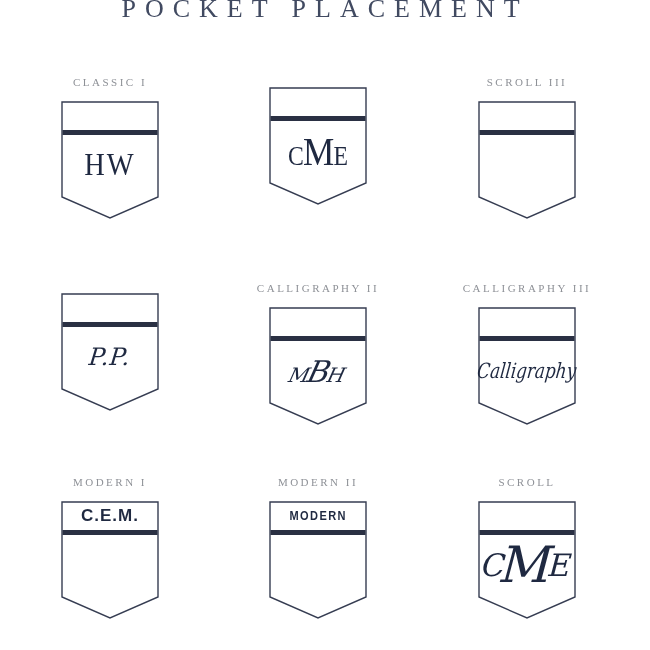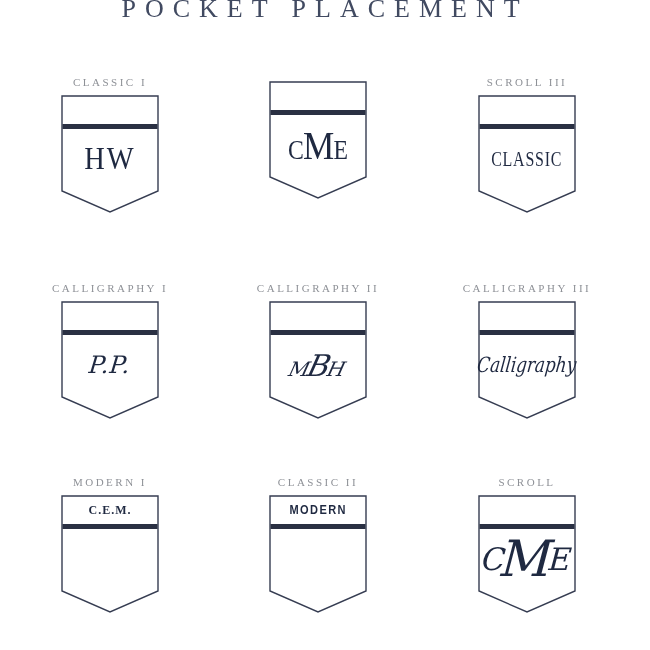--- a/index.html
+++ b/index.html
@@ -39,21 +39,21 @@
     font-size:11px;
     letter-spacing:2.5px;
     color:var(--label-gray);
     height:14px;
     line-height:14px;
     white-space:nowrap;
   }
   .pocket{
     position:relative;
     width:98px;height:118px;
-    margin:6px auto 0 auto;
+    margin:12px auto 0 auto;
   }
   .pocket svg{position:absolute;left:0;top:0;}
   .mono-zone{
     position:absolute;left:2px;right:2px;
     display:flex;align-items:center;justify-content:center;
     color:var(--navy);
     white-space:nowrap;
   }
   .zone-below{top:34px;height:60px;}
   .zone-above{top:1px;height:28px;}
@@ -62,21 +62,21 @@
   .s-classic-1{font-family:"Liberation Serif",serif;font-size:31px;letter-spacing:2px;transform:scaleX(.92);}
   .s-classic-2{font-family:"Liberation Serif",serif;display:flex;align-items:baseline;transform:scaleX(.88);}
   .s-classic-2 .lt-side{font-size:27px;}
   .s-classic-2 .lt-mid{font-size:40px;margin:0 -1px;}
   .s-classic-3{font-family:"Liberation Serif",serif;font-size:21px;letter-spacing:1px;transform:scaleX(.76);}
   .s-calligraphy-1{font-family:"DejaVu Serif",serif;font-style:italic;font-size:24px;letter-spacing:1px;transform:skewX(-6deg);}
   .s-calligraphy-2{font-family:"DejaVu Serif",serif;font-style:italic;display:flex;align-items:baseline;transform:skewX(-14deg);}
   .s-calligraphy-2 .lt-side{font-size:20px;}
   .s-calligraphy-2 .lt-mid{font-size:30px;margin:0 -2px;}
   .s-calligraphy-3{font-family:"DejaVu Serif",serif;font-style:italic;font-size:21px;transform:scaleX(.8) skewX(-8deg);}
-  .s-modern-1{font-family:Liberation Serif, serif;font-weight:bold;font-size:12px;letter-spacing:1px;text-align:center;}
+  .s-modern-1{font-family:Liberation Sans, sans-serif;font-weight:bold;font-size:17px;letter-spacing:1px;text-align:center;}
   .s-modern-2{font-family:"Liberation Sans",sans-serif;font-weight:bold;font-size:12px;letter-spacing:1.5px;transform:scaleX(.92);}
   .s-scroll{font-family:"DejaVu Serif",serif;font-style:italic;display:flex;align-items:center;transform:skewX(-4deg);}
   .s-scroll .lt-side{font-size:31px;margin:0 -4px;}
   .s-scroll .lt-mid{font-size:50px;z-index:1;}
 
   
   .c0{left:6px;}   .c1{left:214px;} .c2{left:423px;}
   .r0{top:75px;}   .r1{top:281px;}  .r2{top:475px;}
 </style>
 </head>
@@ -115,28 +115,24 @@
     </div>
   </div>
 
   <div class="cell r0 c2">
     <div class="cell-label">SCROLL III</div>
     <div class="pocket">
       <svg width="98" height="118" viewBox="0 0 98 118">
         <polygon points="1,1 97,1 97,96 49,117 1,96" fill="#ffffff" stroke="#363d52" stroke-width="1.4"></polygon>
         <rect x="1.5" y="29" width="95" height="5" fill="#2a3043"></rect>
       </svg>
-      <div class="mono-zone zone-below">
-        <div class="s-classic-3">CLASSIC</div>
-      </div>
     </div>
   </div>
 
   <div class="cell r1 c0">
-    <div class="cell-label">CALLIGRAPHY I</div>
     <div class="pocket">
       <svg width="98" height="118" viewBox="0 0 98 118">
         <polygon points="1,1 97,1 97,96 49,117 1,96" fill="#ffffff" stroke="#363d52" stroke-width="1.4"></polygon>
         <rect x="1.5" y="29" width="95" height="5" fill="#2a3043"></rect>
       </svg>
       <div class="mono-zone zone-below">
         <div class="s-calligraphy-1">P.P.</div>
       </div>
     </div>
   </div>
@@ -178,21 +174,21 @@
         <polygon points="1,1 97,1 97,96 49,117 1,96" fill="#ffffff" stroke="#363d52" stroke-width="1.4"></polygon>
         <rect x="1.5" y="29" width="95" height="5" fill="#2a3043"></rect>
       </svg>
       <div class="mono-zone zone-above">
         <div class="s-modern-1">C.E.M.</div>
       </div>
     </div>
   </div>
 
   <div class="cell r2 c1">
-    <div class="cell-label">CLASSIC II</div>
+    <div class="cell-label">MODERN II</div>
     <div class="pocket">
       <svg width="98" height="118" viewBox="0 0 98 118">
         <polygon points="1,1 97,1 97,96 49,117 1,96" fill="#ffffff" stroke="#363d52" stroke-width="1.4"></polygon>
         <rect x="1.5" y="29" width="95" height="5" fill="#2a3043"></rect>
       </svg>
       <div class="mono-zone zone-above">
         <div class="s-modern-2">MODERN</div>
       </div>
     </div>
   </div>

